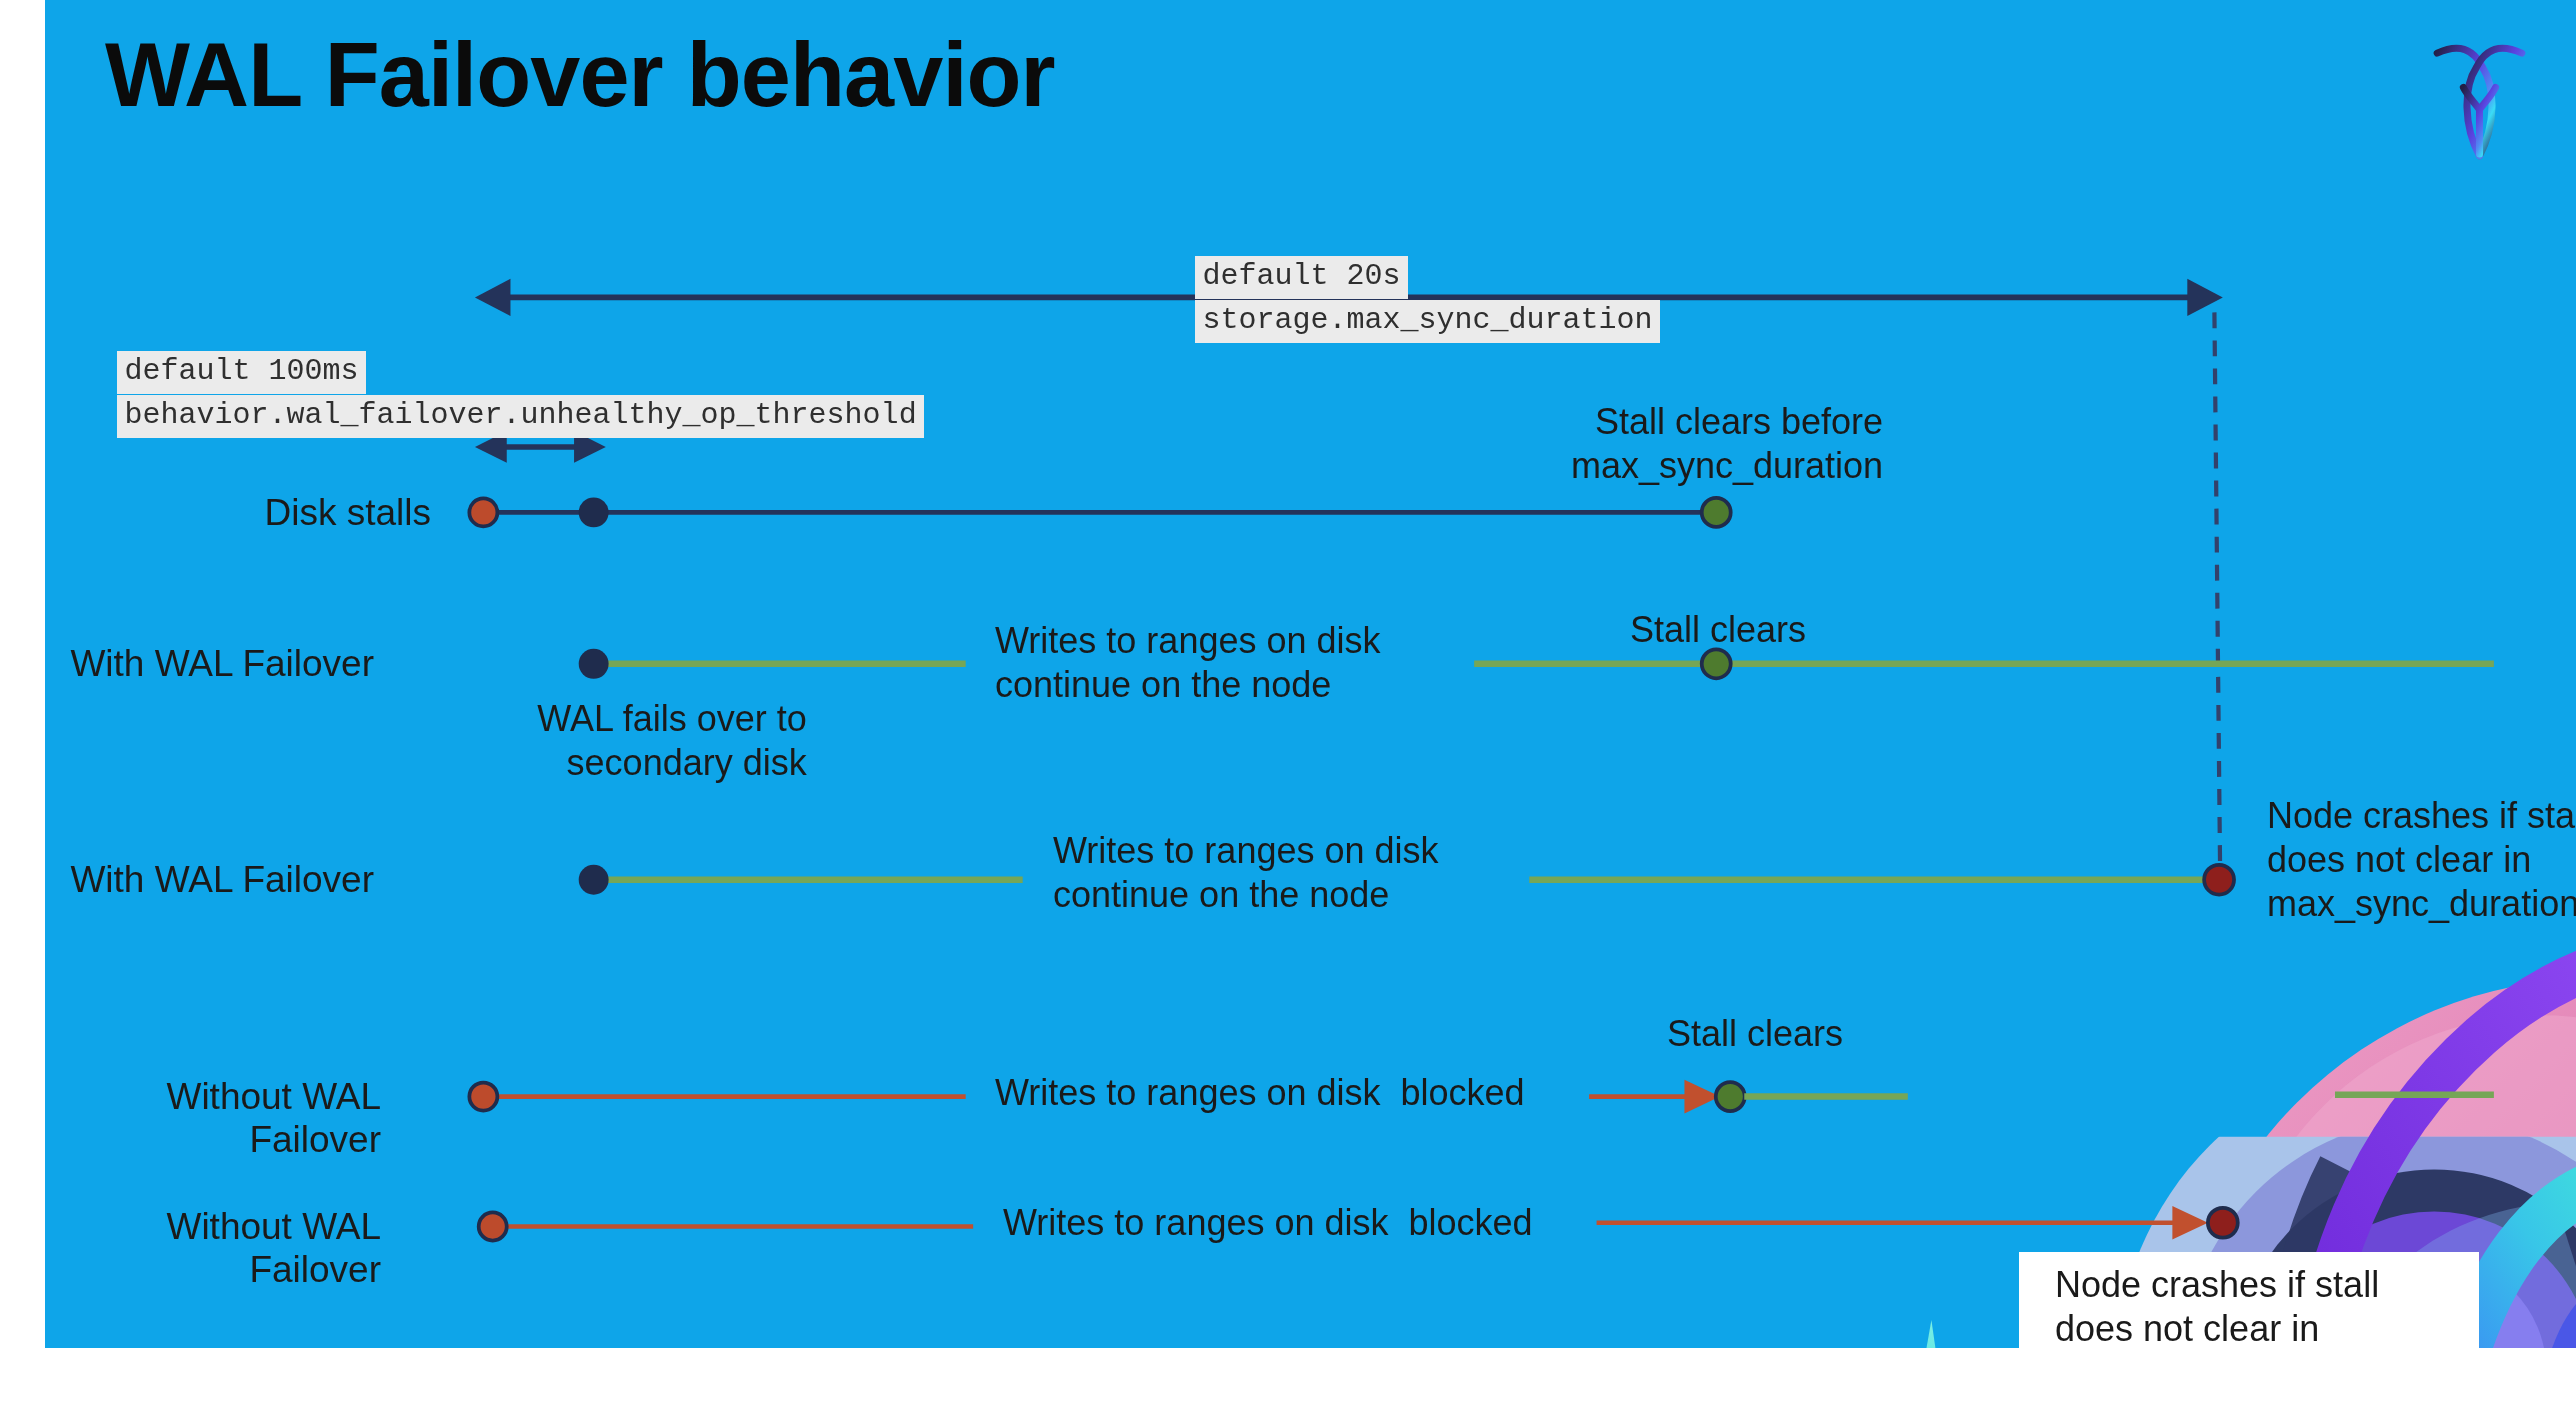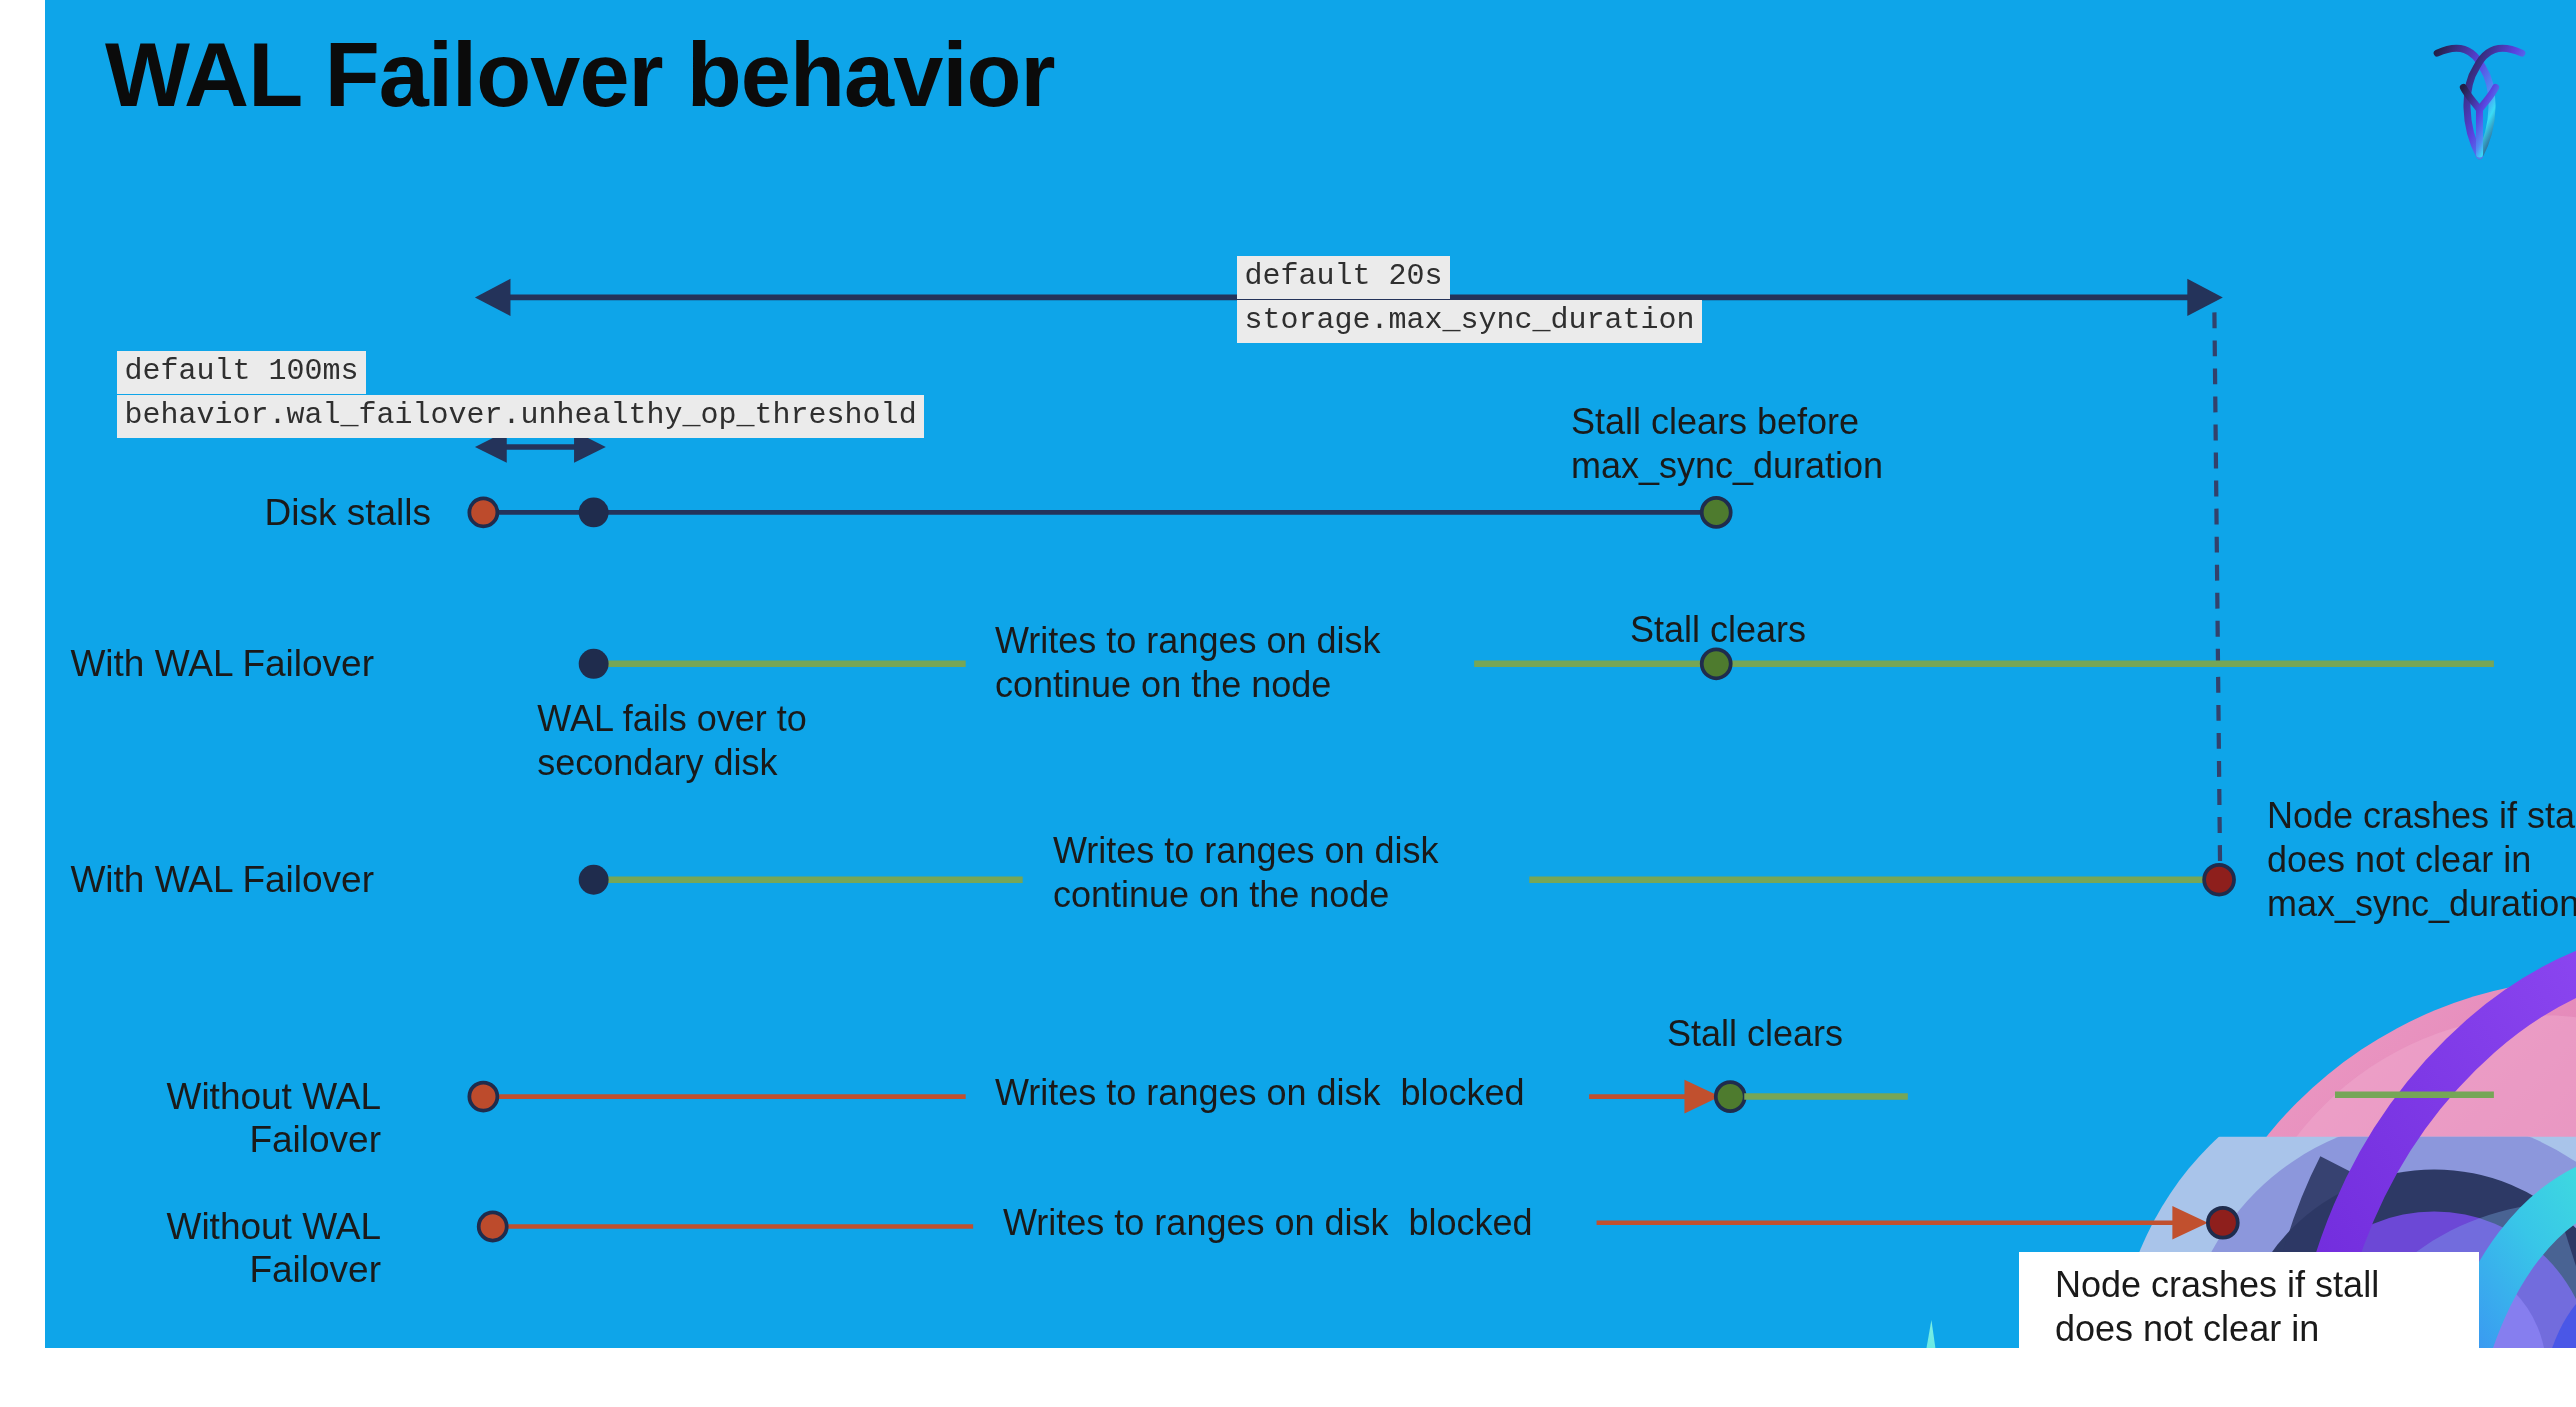--- a/index.html
+++ b/index.html
@@ -4,21 +4,21 @@
 <style>
   html,body{margin:0;padding:0;background:#ffffff;}
   #stage{position:relative;width:2576px;height:1348px;background:#0ea5e9;overflow:hidden;
          font-family:"Liberation Sans",sans-serif;color:#1a1a1a;margin-left:45px;}
   .abs{position:absolute;}
   #page-title{left:60px;top:20.6px;font-size:90px;font-weight:800;letter-spacing:-0.9px;color:#0b0b0b;line-height:1.2;}
   .mono-callout{font-family:"Liberation Mono","DejaVu Sans Mono",monospace;font-size:30px;line-height:37px;color:#2f2f2f;z-index:5;}
   .mono-callout span{display:table;background:#ebebeb;padding:1.9px 7.5px 3.7px 7.5px;margin-bottom:1.9px;white-space:pre;}
   .rowlabel{font-size:37px;line-height:43px;color:#1a1a1a;text-align:right;z-index:5;}
   .note{font-size:36px;line-height:44px;color:#1a1a1a;white-space:pre-wrap;z-index:5;}
-  .center{text-align:left;transform:translateX(-50%);}
+  .center{text-align:right;transform:translateX(-50%);}
   #diagram-layer{left:0;top:0;z-index:3;}
   #artwork{left:1950px;top:931px;z-index:2;}
   #bottom-bar{left:0;top:1377px;width:2576px;height:31px;z-index:1;
     background:linear-gradient(90deg,#6ff2e5 0%,#66c9ed 20%,#64aaef 34%,#5e77ea 58%,#5b55e8 72%,#6b4ff0 100%);}
   #teal-sliver{left:1871px;top:1320px;width:28px;height:88px;z-index:2;
     background:linear-gradient(180deg,#7df0e2,#3fd9e8);clip-path:polygon(55% 0,100% 100%,0 100%);}
   #crash-note-box{left:1974px;top:1252px;width:460px;height:155px;background:#ffffff;z-index:4;}
   #crash-note-box .note{position:absolute;left:36px;top:11.2px;}
   #logo{left:2383px;top:37px;z-index:5;}
 </style>
@@ -120,21 +120,21 @@
     <line x1="1818" y1="1173" x2="1993" y2="1173" stroke="#76a657" stroke-width="7"></line>
     <line x1="2450" y1="1171" x2="2620" y2="1171" stroke="#76a657" stroke-width="7"></line>
 
     <line x1="479" y1="1312" x2="993" y2="1312" stroke="#c1502e" stroke-width="5"></line>
     <line x1="1660" y1="1308" x2="2284" y2="1308" stroke="#c1502e" stroke-width="5"></line>
     <polygon points="2314,1308 2276,1290 2276,1326" fill="#c1502e"></polygon>
     <circle cx="479" cy="1312" r="15" fill="#bd4b2c" stroke="#1f2c4d" stroke-width="4"></circle>
     <circle cx="2330" cy="1308" r="16" fill="#8e1f1c" stroke="#1f2c4d" stroke-width="4"></circle>
   </svg>
 
-  <div class="abs mono-callout" style="left:1192px;top:256px;text-align:center;">
+  <div class="abs mono-callout" style="left:1150px;top:256px;text-align:center;">
     <span>default 20s</span>
     <span>storage.max_sync_duration</span>
   </div>
   <div class="abs mono-callout" style="left:24px;top:351px;padding-left:48px;">
     <span>default 100ms</span>
     <span>behavior.wal_failover.unhealthy_op_threshold</span>
   </div>
 
   <div class="abs rowlabel" style="right:2190px;top:491px;">Disk stalls</div>
   <div class="abs rowlabel" style="right:2247px;top:642px;">With WAL Failover</div>

